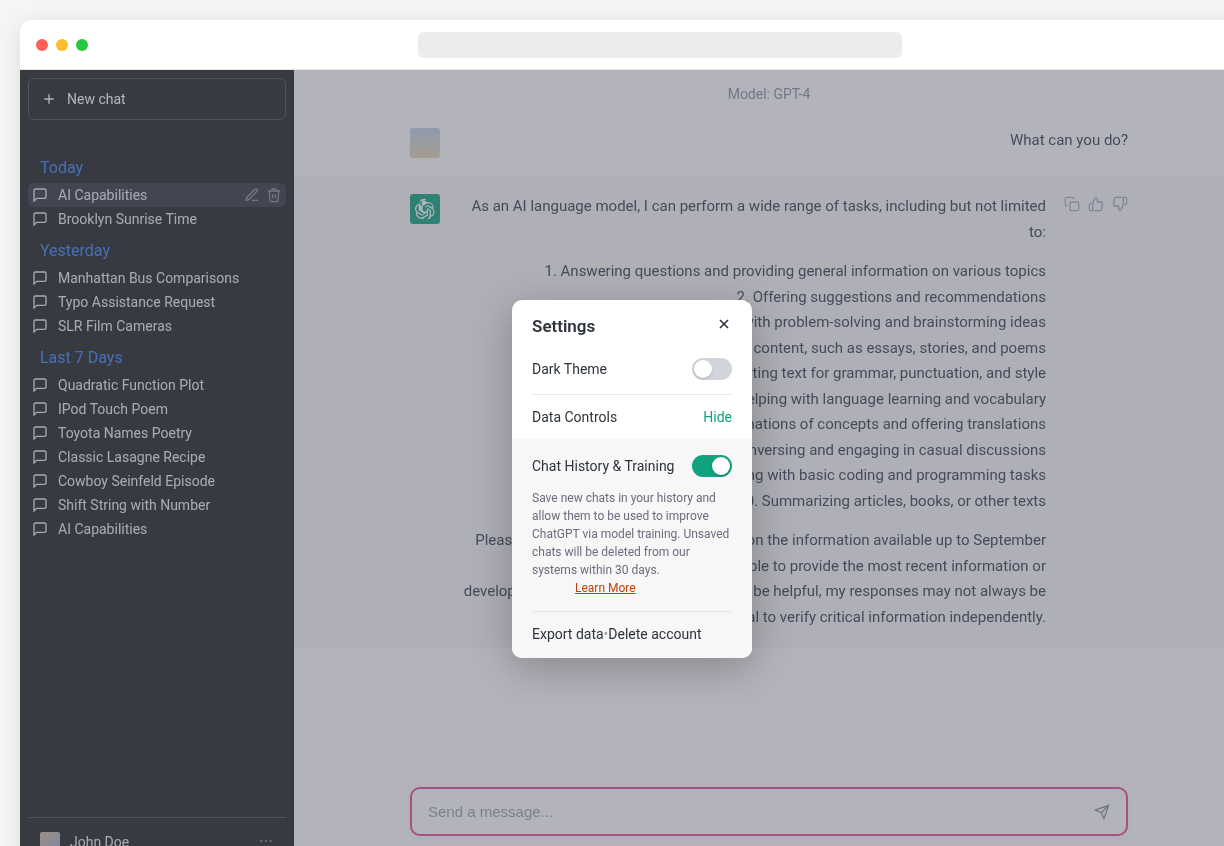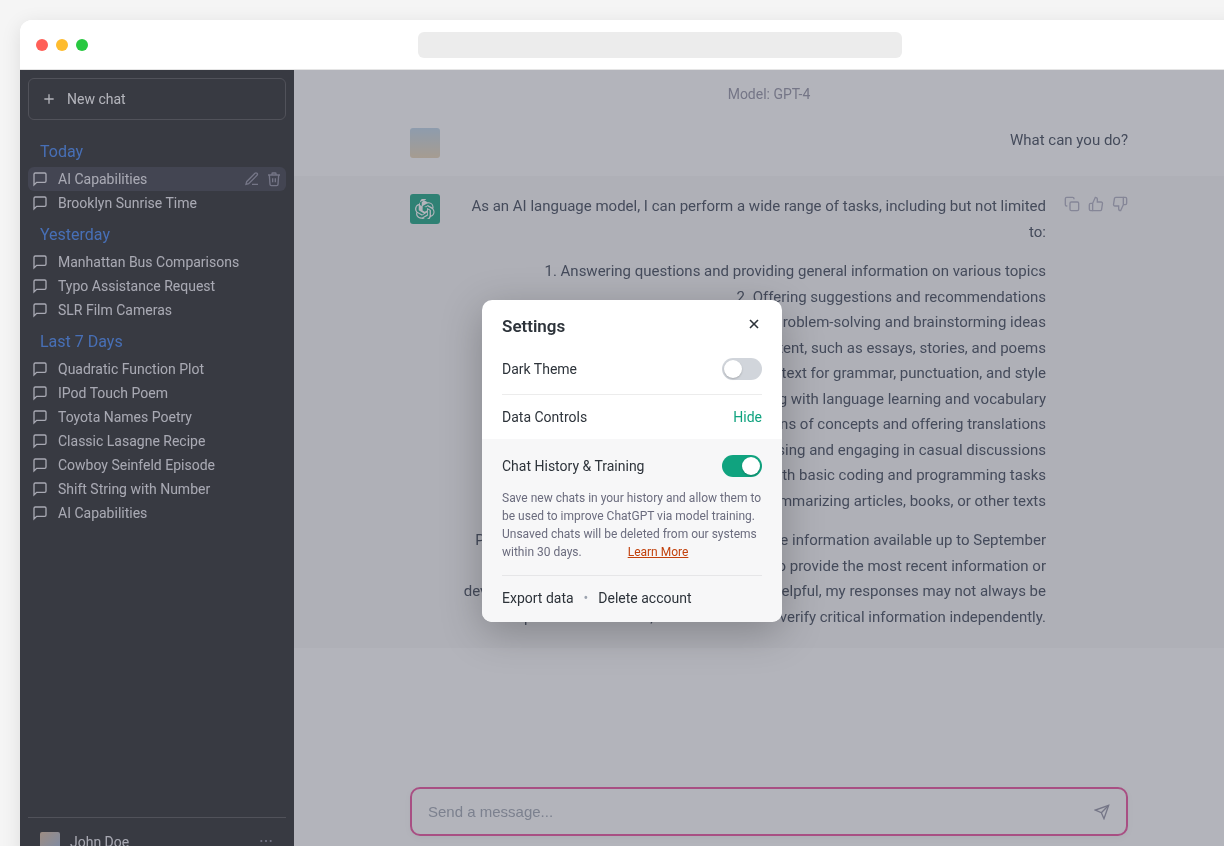--- a/index.html
+++ b/index.html
@@ -56,21 +56,21 @@
     .new-chat-btn {
       display: flex;
       align-items: center;
       gap: 10px;
       padding: 12px;
       border: 1px solid #4d4d4f;
       border-radius: 6px;
       color: #fff;
       font-size: 14px;
       cursor: pointer;
-      margin-bottom: 12px;
+      margin-bottom: 28px;
     }
     .section-label {
       font-size: 16px;
       color: #3b82f6;
       padding: 10px 12px 6px;
     }
     .chat-list { flex: 1; overflow-y: auto; }
     .chat-item {
       display: flex;
       align-items: center;
@@ -159,21 +159,21 @@
     .overlay {
       position: absolute;
       inset: 0;
       background: rgba(86,88,105,0.45);
       display: flex;
       align-items: flex-start;
       justify-content: center;
       padding-top: 230px;
     }
     .modal {
-      width: 300px;
+      width: 240px;
       background: #fff;
       border-radius: 10px;
       overflow: hidden;
       box-shadow: 0 10px 40px rgba(0,0,0,0.25);
       font-size: 14px;
       color: #2d333a;
     }
     .modal-header {
       display: flex;
       align-items: center;
@@ -191,21 +191,21 @@
     .divider { border-top: 1px solid #ececec; margin: 0 20px; }
     .hide-link { color: #10a37f; cursor: pointer; }
     .sub-section { background: #f7f7f8; padding: 16px 20px; }
     .sub-desc {
       font-size: 12px;
       color: #6b6c7e;
       line-height: 1.5;
       margin: 8px 0 14px;
     }
     .sub-desc a { color: #c2410c; margin-left: 43px; }
-    .footer-row { display: flex; align-items: center; gap: 10px; padding-top: 14px; border-top:1px solid #e6e6e8; color:#2d333a; }
+    .footer-row { display: flex; align-items: center; padding-top: 14px; border-top:1px solid #e6e6e8; color:#2d333a; }
     .sep-dot { color: #9ca3af; }
     
     .toggle {
       width: 40px; height: 22px; border-radius: 11px; background: #d1d5db;
       position: relative; cursor: pointer; flex-shrink:0;
     }
     .toggle::after {
       content: ""; position:absolute; width:18px; height:18px; border-radius:50%;
       background:#fff; top:2px; left:2px; box-shadow:0 1px 2px rgba(0,0,0,0.2);
     }

